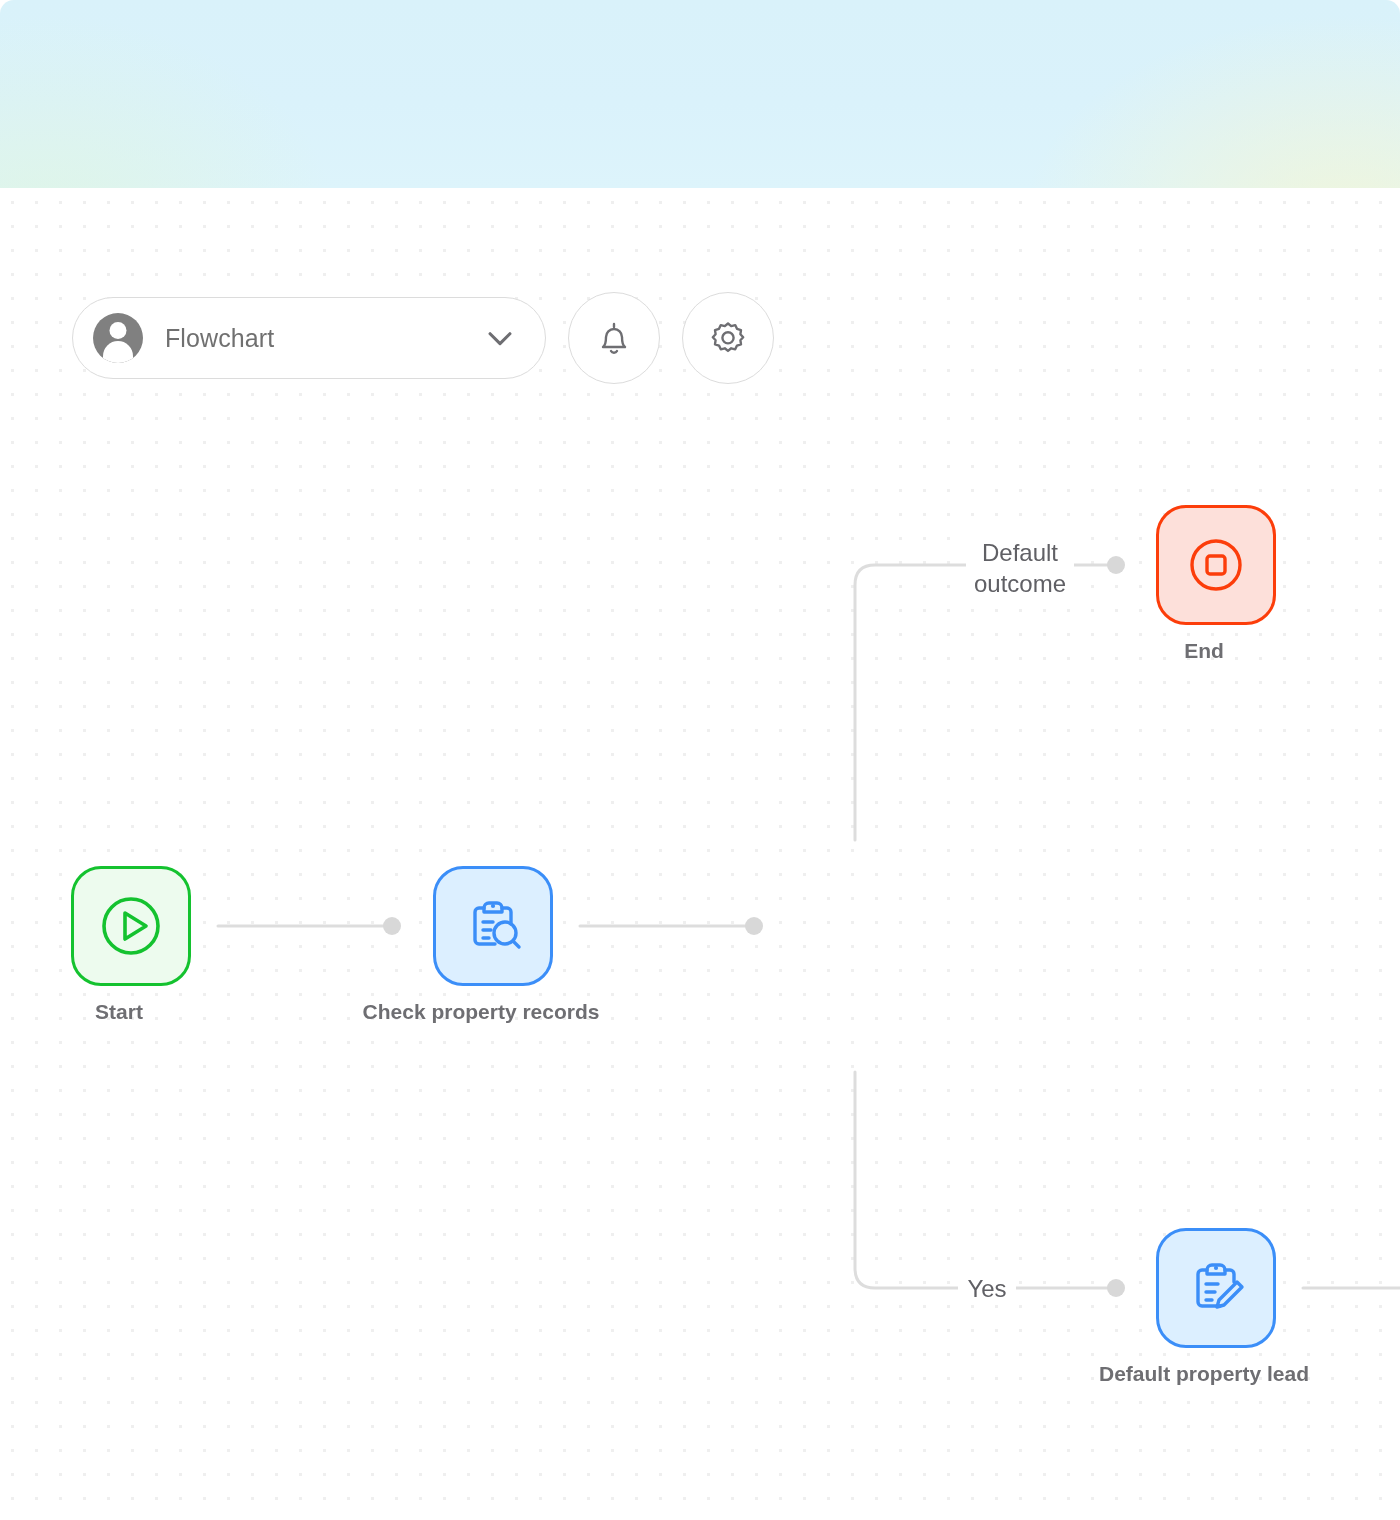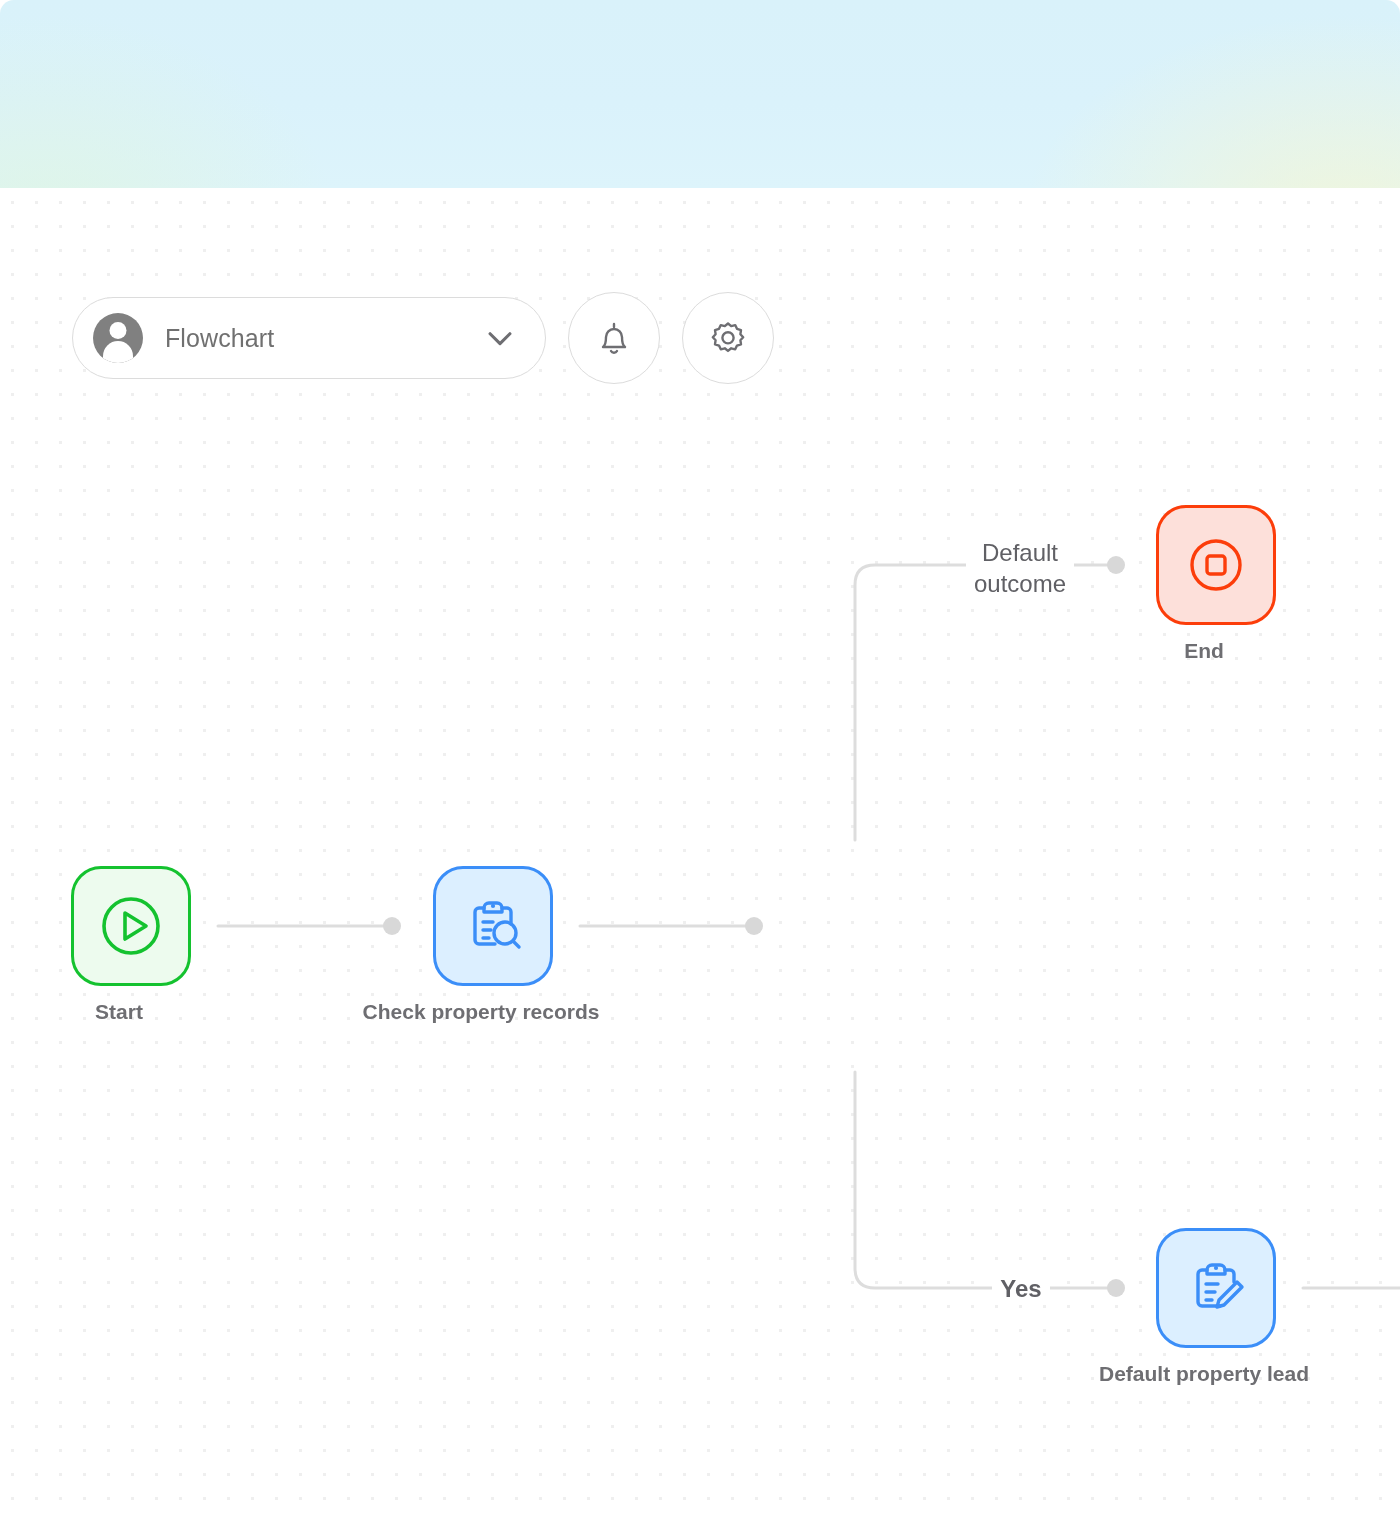--- a/index.html
+++ b/index.html
@@ -119,21 +119,21 @@
         <circle cx="392" cy="926" r="9"></circle>
         <circle cx="754" cy="926" r="9"></circle>
         <circle cx="1116" cy="565" r="9"></circle>
         <circle cx="1116" cy="1288" r="9"></circle>
       </g>
     </svg>
 
     <div class="edge-label" style="left:938px; top:349px; width:108px;margin-left:28px;">Default
 outcome</div>
 
-    <div class="edge-label" style="left:992px; top:1085px; width:58px;font-weight:bold;">Yes</div>
+    <div class="edge-label" style="left:958px; top:1085px; width:58px;">Yes</div>
 
     <div class="node n-start" style="left:71px; top:678px;">
       <div class="box">
         <svg width="70" height="70" viewBox="0 0 70 70">
           <circle cx="35" cy="35" r="27" fill="none" stroke="#14c22f" stroke-width="3.6"></circle>
           <path d="M29 22 L50 35 L29 48 Z" fill="none" stroke="#14c22f" stroke-width="3.6" stroke-linejoin="round"></path>
         </svg>
       </div>
       <div class="caption">Start</div>
     </div>

